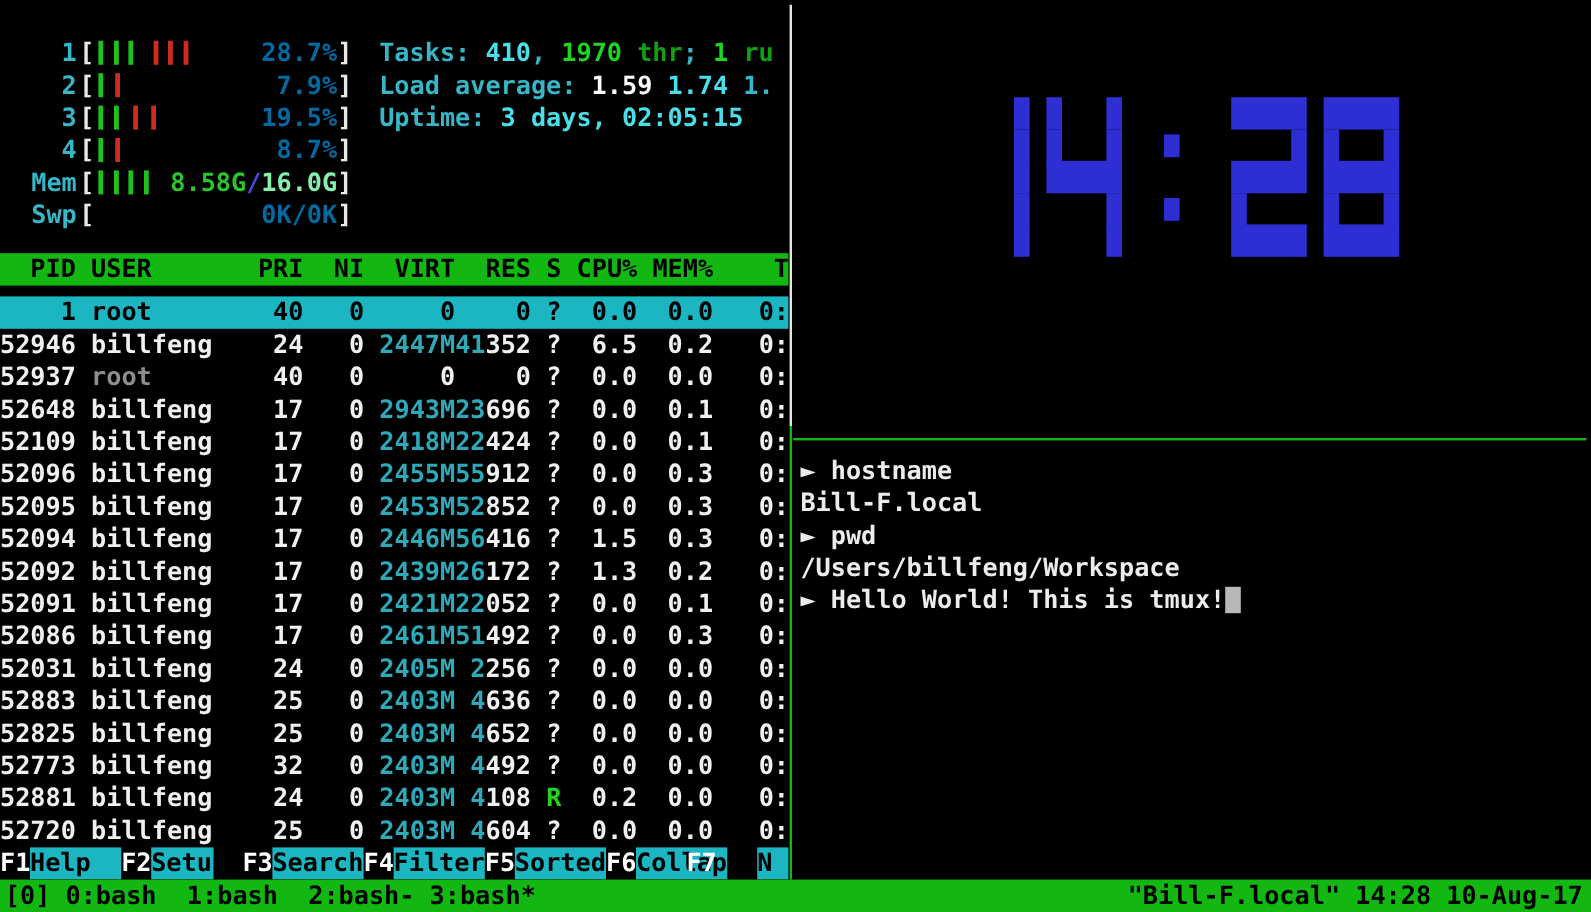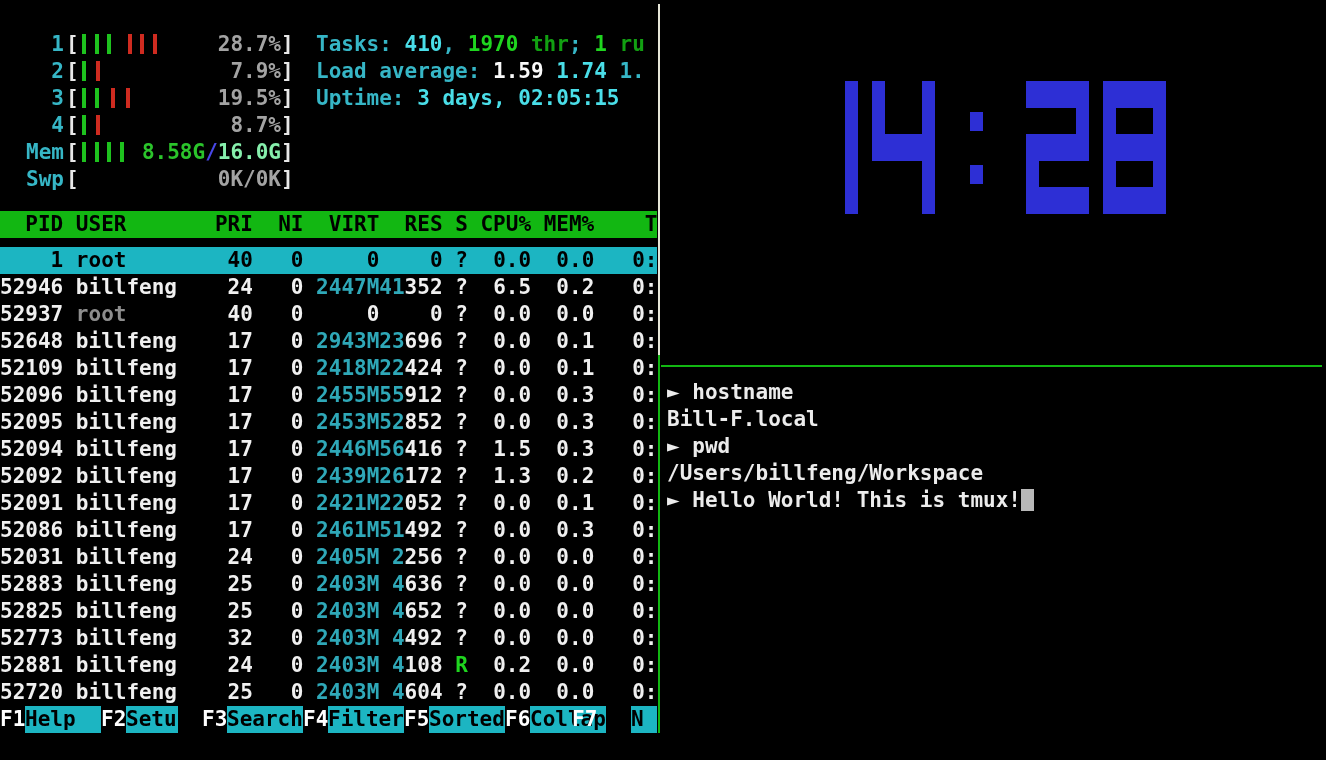--- a/index.html
+++ b/index.html
@@ -13,21 +13,21 @@
   .line{position:absolute; height:27px; white-space:pre;}
   
   .meter-label{position:absolute; left:24px; width:40px; text-align:right; color:#36b6c6;}
   .brk{position:absolute; color:#e8e8e8;}
   .meter-bar{position:absolute; top:3px; width:4px; height:20px;}
   .meter-val{position:absolute; left:78px; width:203px; text-align:right; white-space:pre;}
   
   .c-white{color:#f0f0f0;} .c-bwhite{color:#fafafa;}
   .c-cyan{color:#36b6c6;} .c-bcyan{color:#4adee8;}
   .c-tcyan{color:#2fa8b8;}
-  .c-gray{color:#a3a3a3;} .c-dgray{color:#8e8e8e;}
+  .c-gray{color:#0369a1;} .c-dgray{color:#8e8e8e;}
   .c-green{color:#12a012;} .c-bgreen{color:#1fd51f;}
   .c-memgreen{color:#2bc42b;} .c-blue{color:#4848e8;} .c-yellow{color:#86efac;}
   
   .t-line{position:absolute; left:0; width:657px; height:27px; white-space:pre; overflow:hidden;}
   .t-head{background:#12b712; color:#000;}
   .t-head span{color:#000;}
   .t-sel{background:#1cb5c2;}
   .t-sel span{color:#000 !important;}
   
   #fbar{position:absolute; left:0; top:706px; width:657px; height:27px; overflow:hidden;}
@@ -166,14 +166,18 @@
   </div>
 
   <div id="shell-pane">
       <div class="sh-line" style="top: 379px;"><span>► </span><span>hostname</span></div>
       <div class="sh-line" style="top: 406px;"><span>Bill-F.local</span></div>
       <div class="sh-line" style="top: 433px;"><span>► </span><span>pwd</span></div>
       <div class="sh-line" style="top: 460px;"><span>/Users/billfeng/Workspace</span></div>
       <div class="sh-line" style="top: 487px;"><span>► </span><span>Hello World! This is tmux!</span><span class="sh-cursor"></span></div>
     </div>
 
+  <div id="status-bar">
+    <span id="status-left">[0] 0:bash  1:bash  2:bash- 3:bash*</span>
+    <span id="status-right">"Bill-F.local" 14:28 10-Aug-17</span>
+  </div>
 
 </div>
 
 </body></html>

